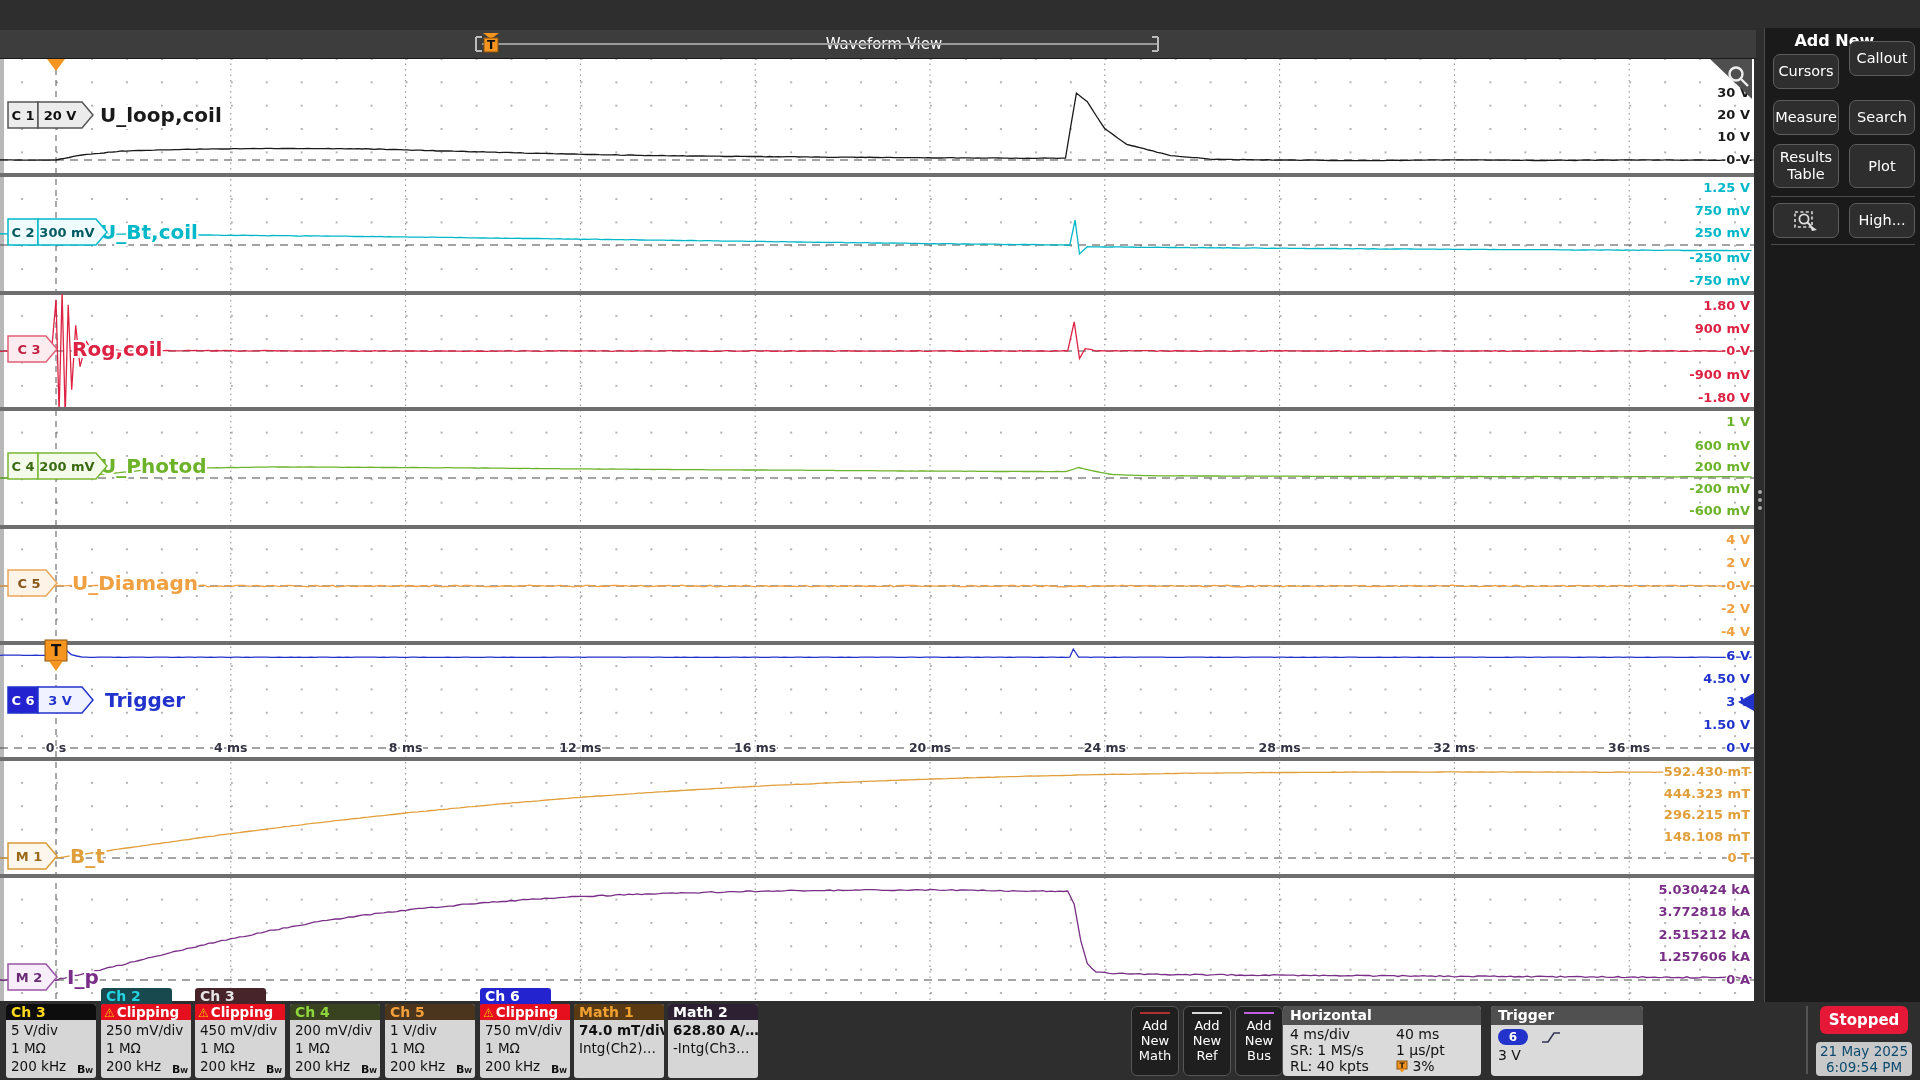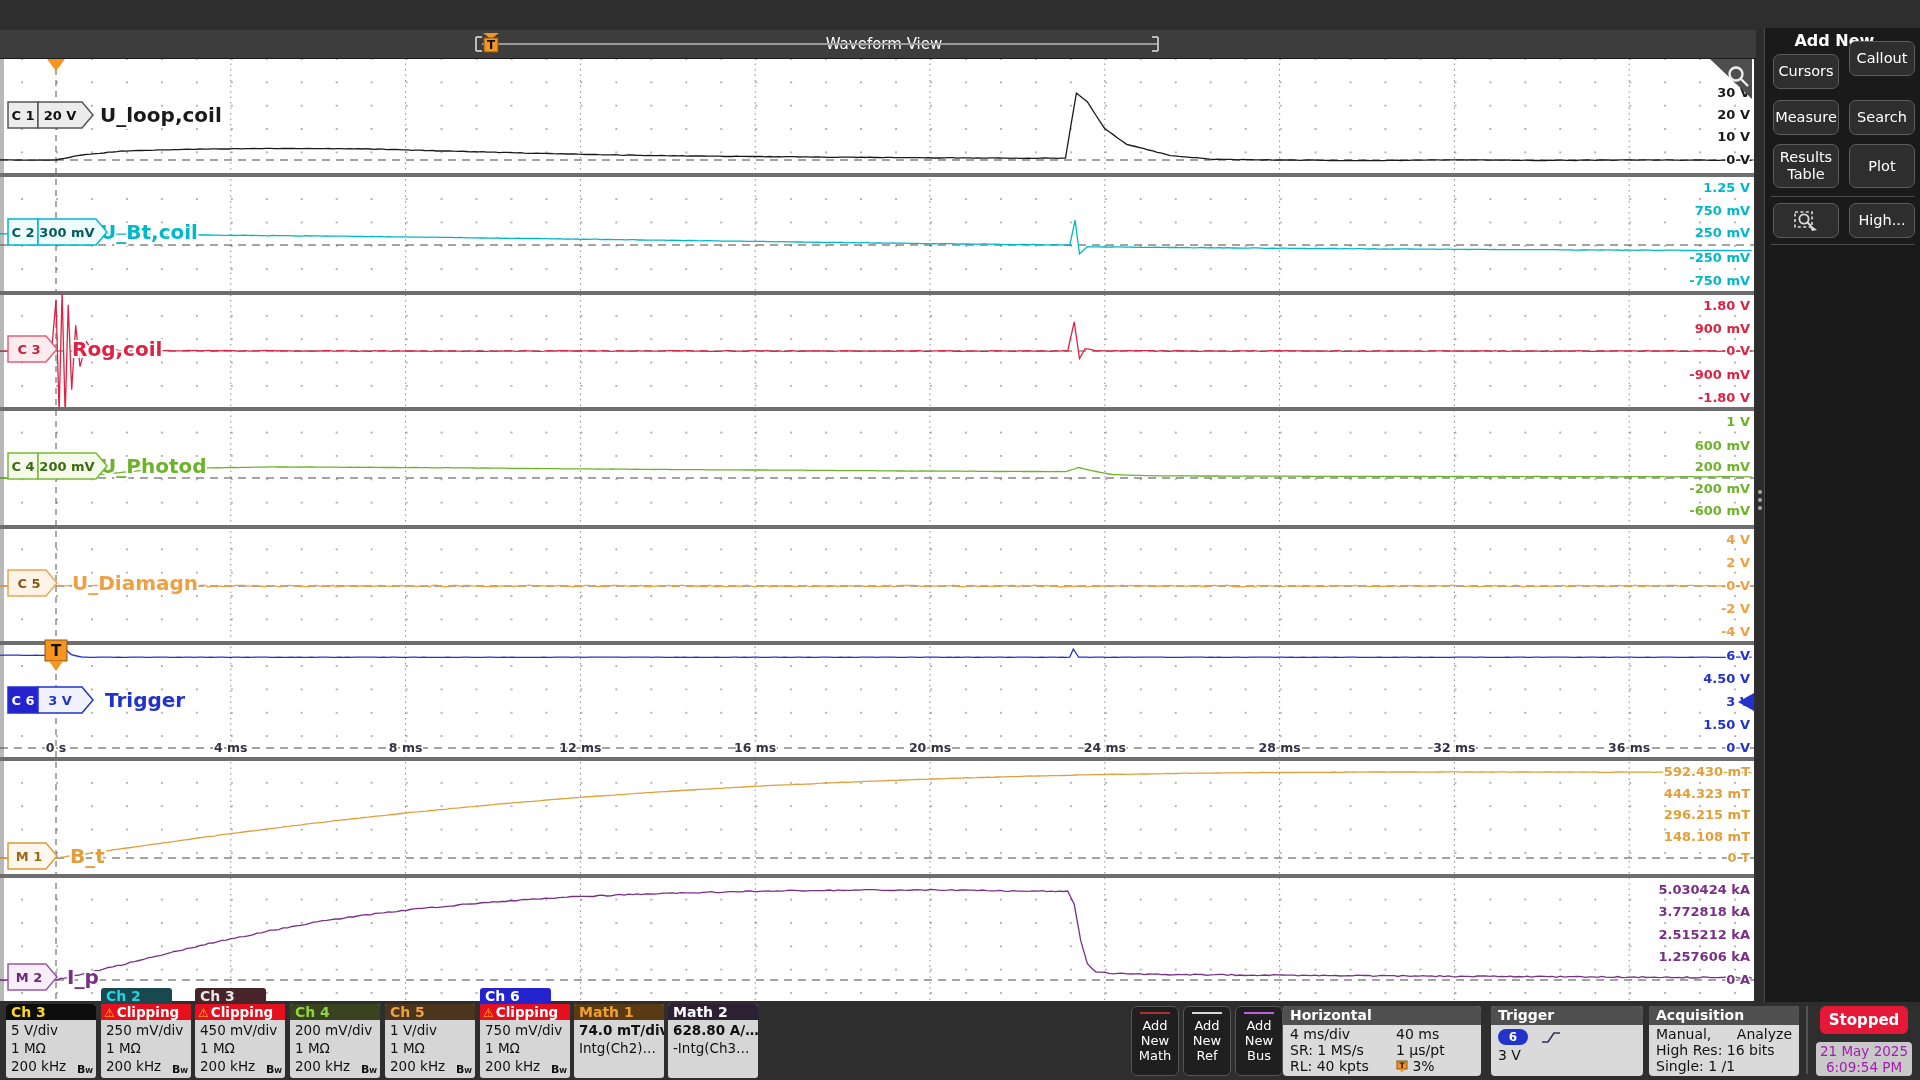--- a/index.html
+++ b/index.html
@@ -38,21 +38,21 @@
   .addbtn{position:absolute;top:4px;width:46px;height:68px;background:#1f1f1f;border:1px solid #555;border-radius:6px;color:#fff;
           font-size:13px;text-align:center;line-height:15px;cursor:pointer;}
   .addbtn .accent{display:block;width:30px;height:2px;margin:5px auto 4px auto;}
   .panelbox{position:absolute;top:4px;height:70px;border-radius:4px;overflow:hidden;background:#dadada;}
   .panel-head{height:19px;background:#505050;color:#fff;font-weight:bold;font-size:14px;line-height:19px;padding-left:7px;}
   .panel-body{font-size:14px;color:#111;padding:1px 7px 0 7px;}
   .hrow{display:flex;height:16px;line-height:16px;}
   .hrow .l{width:106px;}
   #stopped{position:absolute;left:1820px;top:4px;width:88px;height:28px;background:#e51937;border-radius:6px;color:#fff;
            font-weight:bold;font-size:15px;text-align:center;line-height:28px;cursor:pointer;}
-  #datetime{position:absolute;left:1816px;top:40px;width:96px;height:34px;background:#c9c9c9;border-radius:4px;color:#a21caf;
+  #datetime{position:absolute;left:1816px;top:40px;width:96px;height:34px;background:#c9c9c9;border-radius:4px;color:#0c4a6e;
             font-size:13.5px;text-align:center;line-height:16px;padding-top:1px;box-sizing:border-box;}
   #bardiv{position:absolute;left:1806px;top:4px;width:2px;height:68px;background:#555;}
   .trig-pill{display:inline-block;width:30px;height:16px;background:#2233cc;border-radius:8px;color:#fff;font-size:12px;
              font-weight:bold;text-align:center;line-height:16px;vertical-align:middle;}
 </style>
 </head>
 <body>
 
 <div id="stage">
 
@@ -392,31 +392,20 @@
         <div style="height:20px;line-height:20px">
           <span class="trig-pill">6</span>
           <svg width="22" height="15" viewBox="0 0 22 15" style="vertical-align:middle;margin-left:8px">
             <polyline points="2,12 8,12 14,3 20,3" fill="none" stroke="#333355" stroke-width="1.6"></polyline>
           </svg>
         </div>
         <div style="height:18px;line-height:18px">3 V</div>
       </div>
     </div>
 
-    <div class="panelbox" style="left:1649px;width:150px">
-      <div class="panel-head">Acquisition</div>
-      <div class="panel-body">
-        <div class="hrow" style="justify-content:space-between">
-            <span>Manual,</span>
-            <span>Analyze</span>
-          </div>
-        <div class="hrow">High Res: 16 bits</div>
-        <div class="hrow">Single: 1 /1</div>
-      </div>
-    </div>
 
     <div id="bardiv"></div>
     <div id="stopped">Stopped</div>
     <div id="datetime">
       <div>21 May 2025</div>
       <div>6:09:54 PM</div>
     </div>
   </div>
 
 </div>

